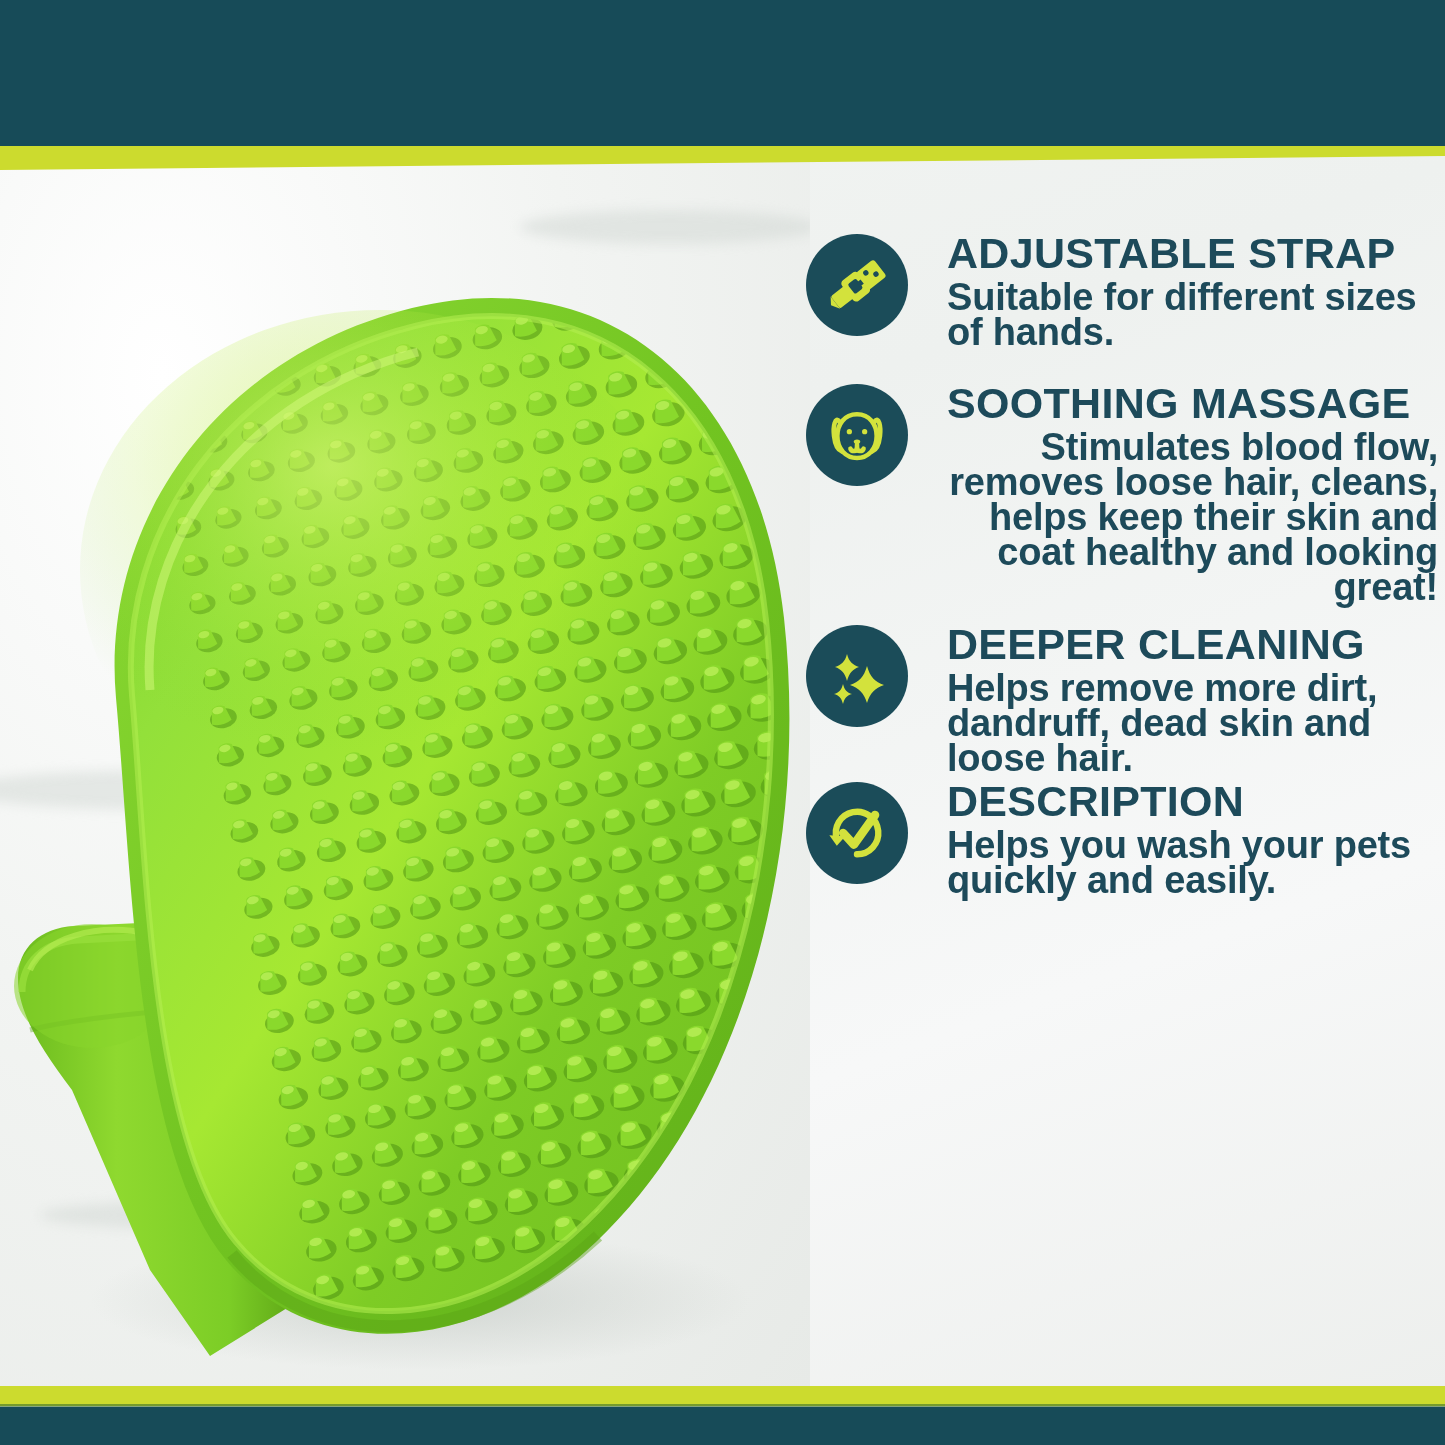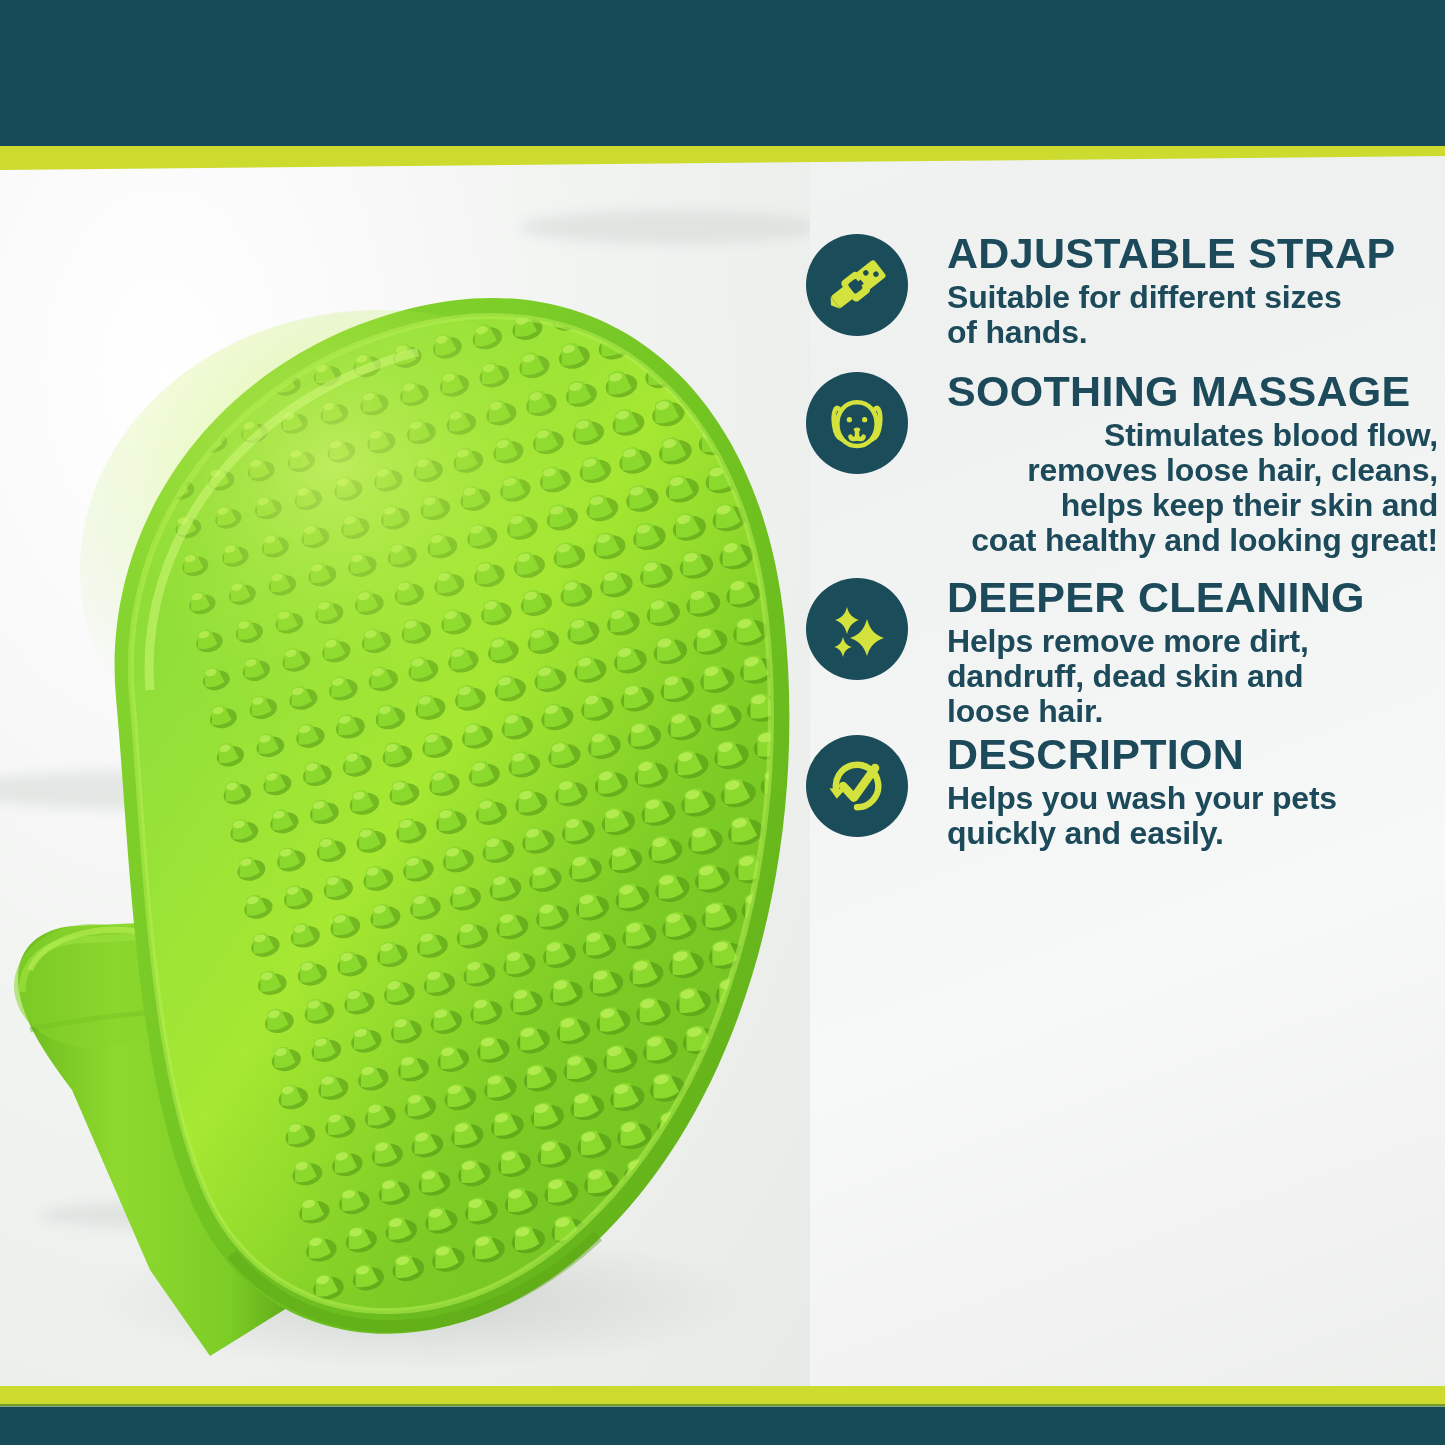--- a/index.html
+++ b/index.html
@@ -122,27 +122,27 @@
     font-size: 43px;
     font-weight: bold;
     line-height: 47px;
     letter-spacing: 0.3px;
     margin: 0 0 3px 0;
     white-space: nowrap;
   }
   .feature-body {
     color: #1d4a5a;
     font-family: "Liberation Sans", sans-serif;
-    font-size: 32px;
+    font-size: 38px;
     font-weight: bold;
     line-height: 35px;
     letter-spacing: -0.2px;
     margin: 0;
   }
-  #feature-0 { margin-bottom: 16px; }
+  #feature-0 { margin-bottom: 28px; }
   #feature-1 { margin-bottom: 14px; }
   #feature-2 { }
 
   
   #footer-stripe {
     position: absolute;
     left: 0; top: 1386px;
     width: 1445px;
     height: 20px;
     background: #ccdb2e;

